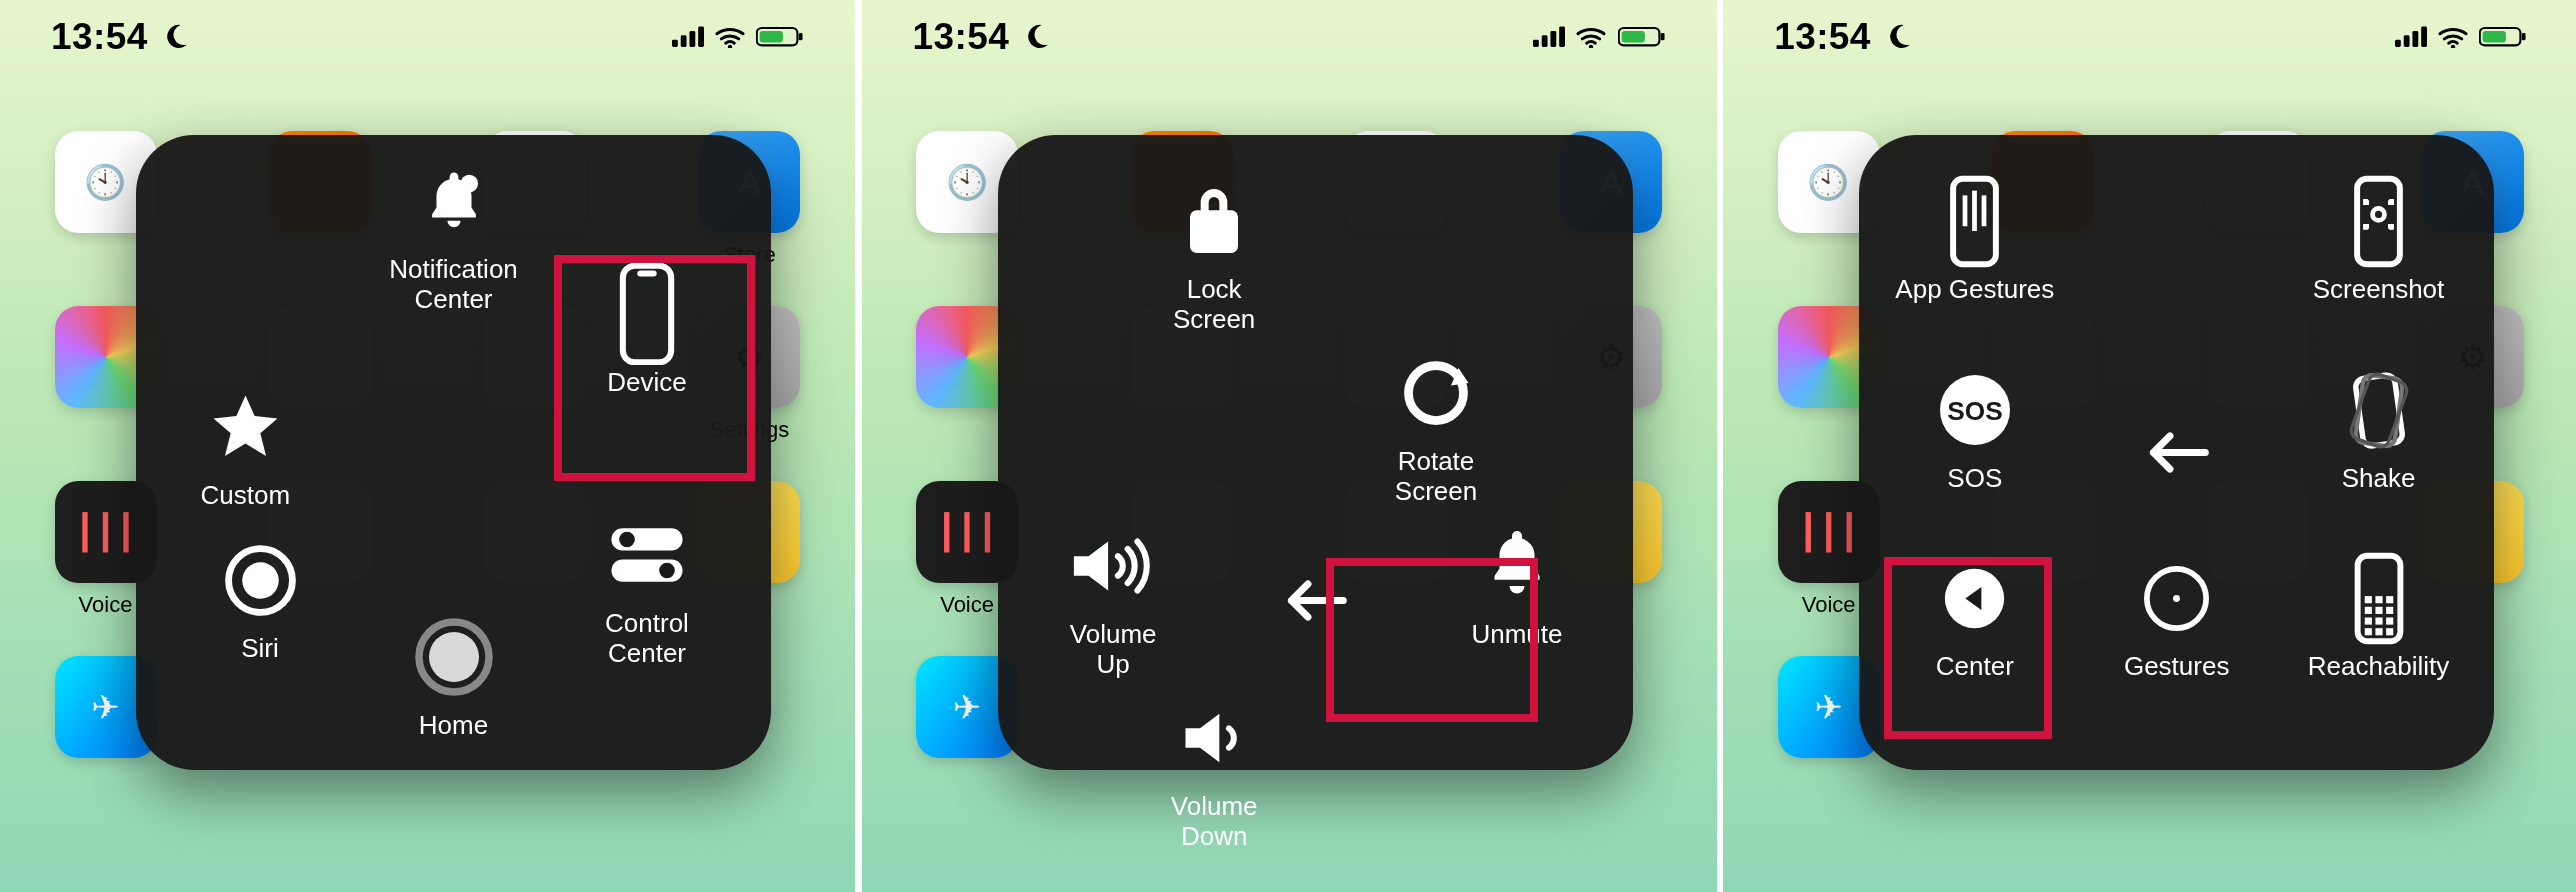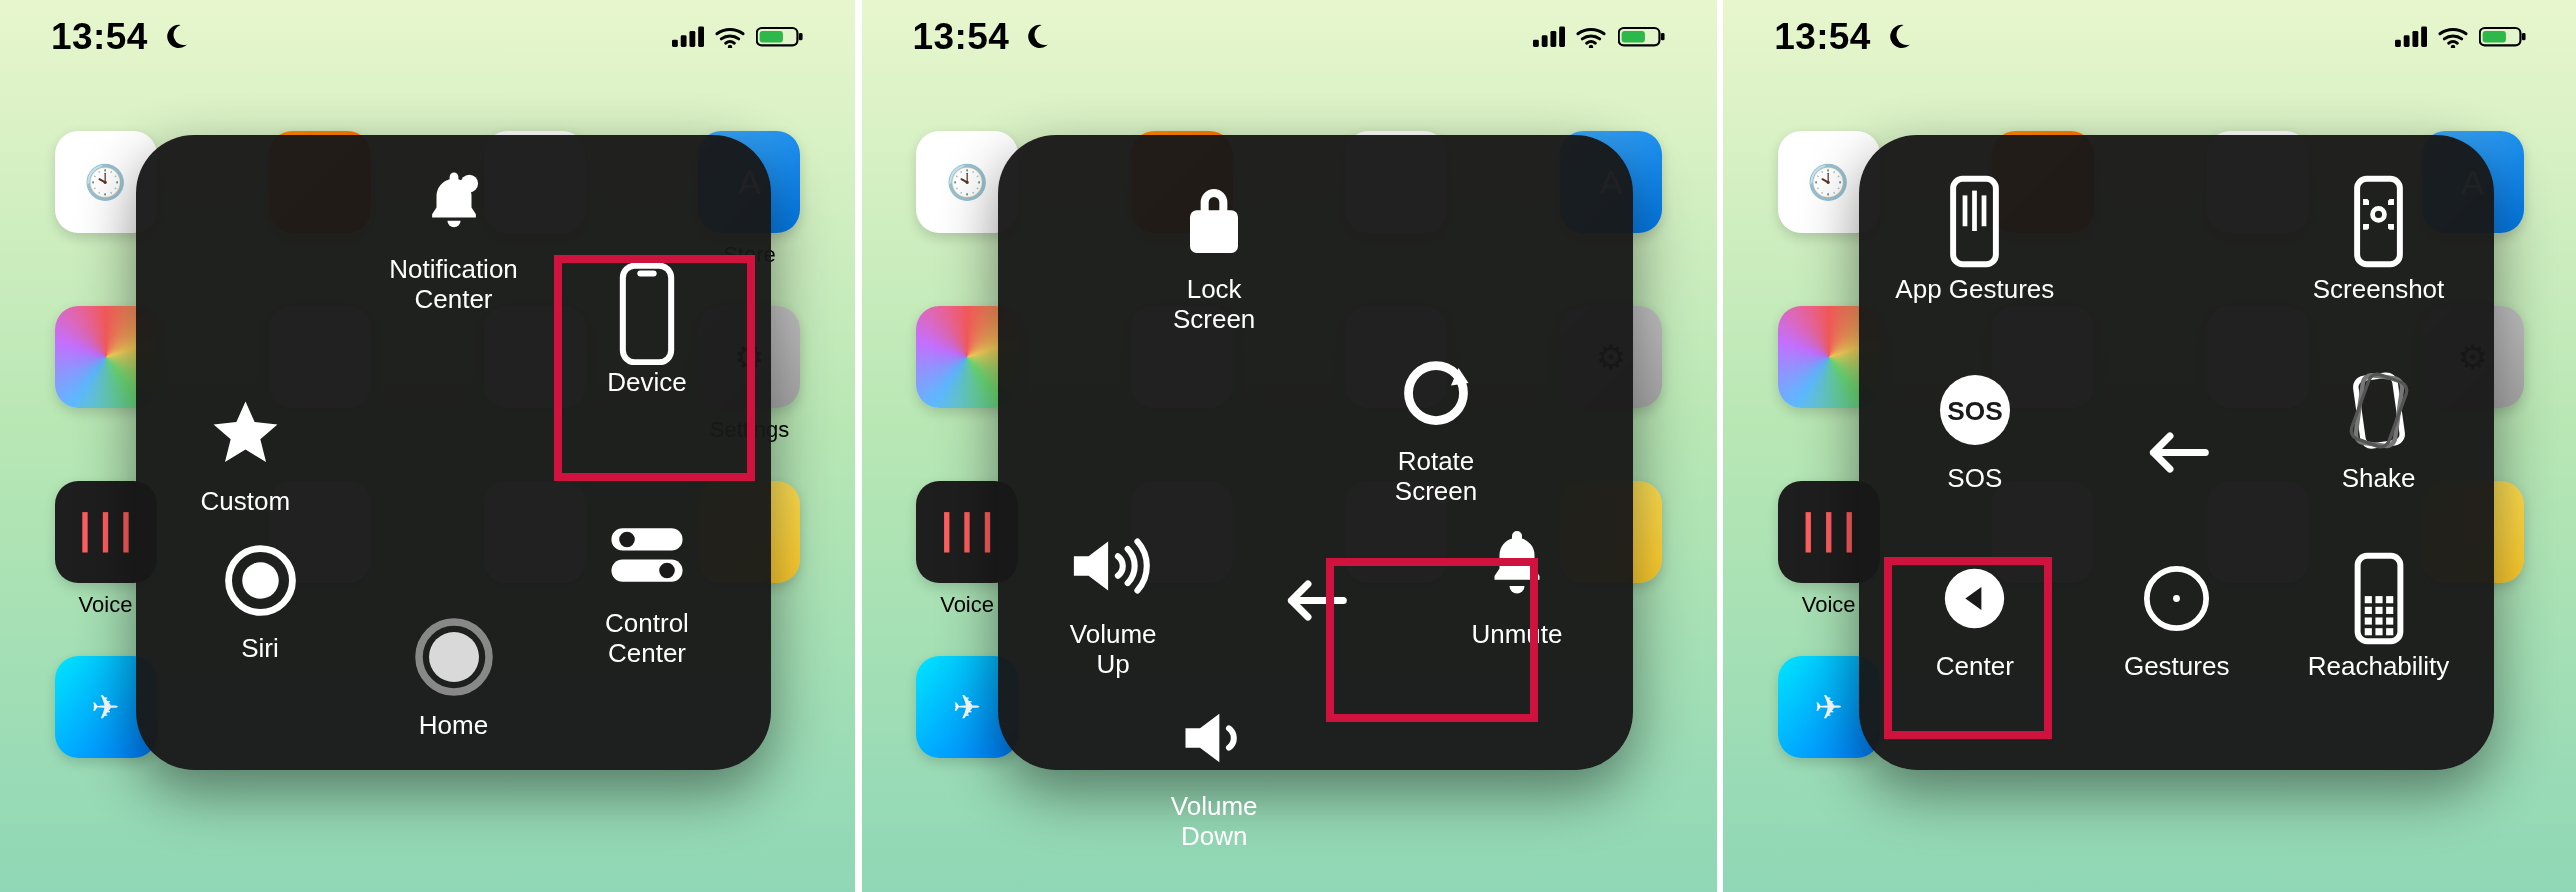--- a/index.html
+++ b/index.html
@@ -89,21 +89,21 @@
     position: absolute;
     width: 204px;
     display: flex; flex-direction: column; align-items: center; gap: 10px;
     text-align: center;
     cursor: pointer;
   }
   .pi .ic { width: 88px; height: 88px; display:flex; align-items:center; justify-content:center; }
   .pi .lbl { font-size: 26px; font-weight: 400; line-height: 1.15; color:#fff; }
 
   .pos-t  { top: 22px;   left: 50%; transform: translateX(-50%); }
-  .pos-l  { top: 254px;  left: 7.3px; }
+  .pos-l  { top: 248px;  left: 7.3px; }
   .pos-tr { top: 135px;  right: 22px; }
   .pos-b  { bottom: 29px; left: 50%; transform: translateX(-50%); }
   .pos-br { bottom: 101px; right: 22px; }
   .pos-bl { bottom: 106px; left: 22px; }
 
   
   .g3 {
     position:absolute; inset:0;
     display:grid;
     grid-template-columns: 1fr 1fr 1fr;

